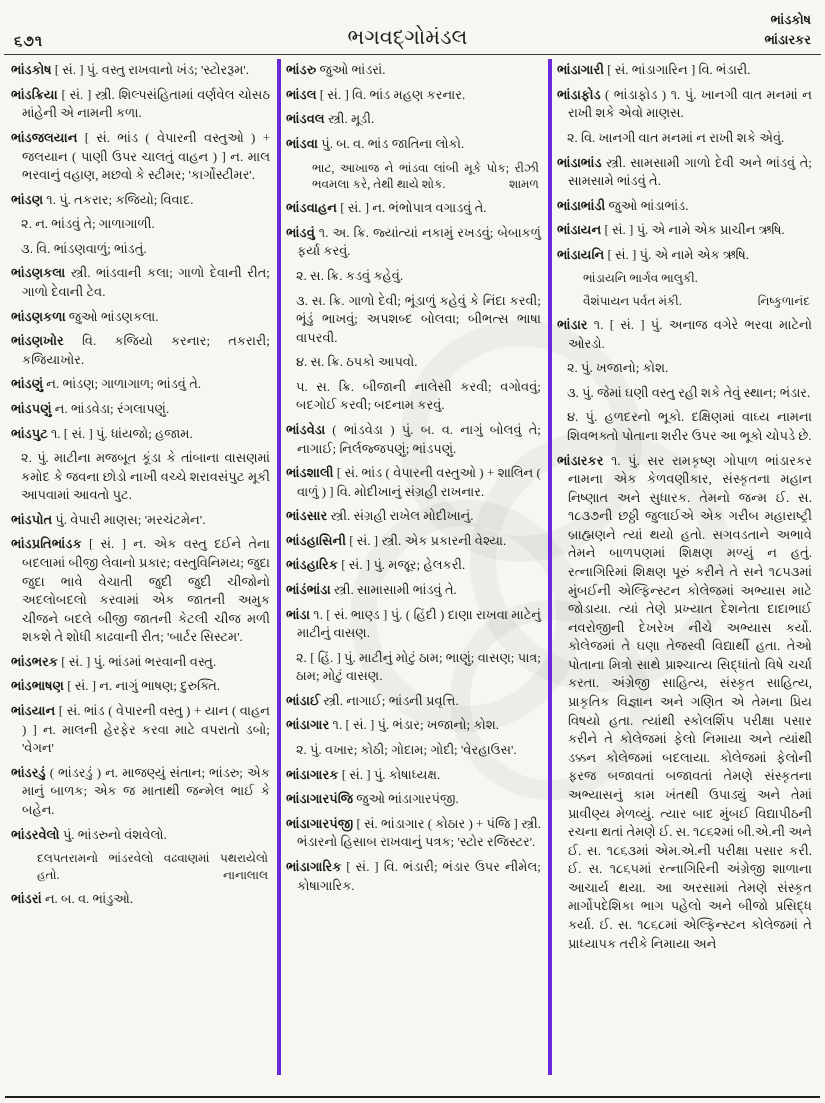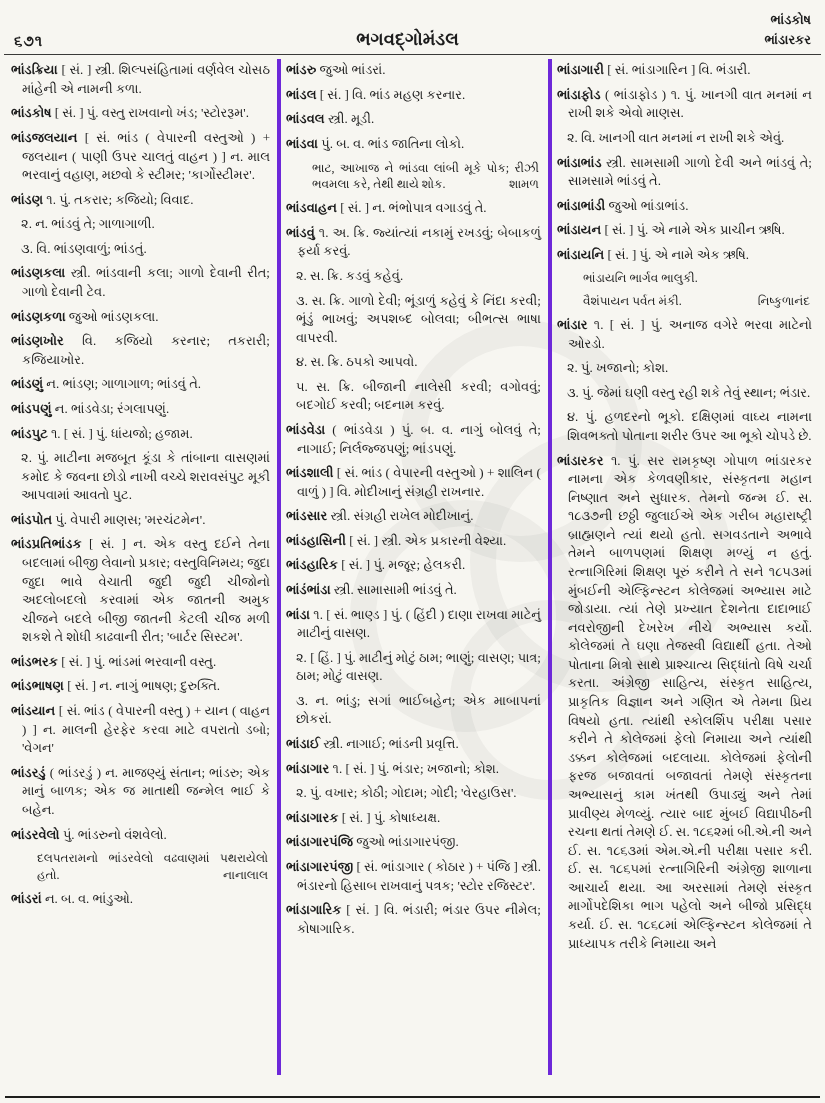--- a/index.html
+++ b/index.html
@@ -15,21 +15,21 @@
     box-sizing: border-box;
   }
   .header {
     position: relative;
     display: flex;
     align-items: flex-end;
     padding: 10px 14px 2px 14px;
     z-index: 2;
   }
   .pgnum { width: 120px; font-weight: 700; font-size: 15px; letter-spacing: 1px; }
-  .title { flex: 1; text-align: center; font-weight: 700; font-size: 18px; }
+  .title { flex: 1; text-align: center; font-weight: 400; font-size: 21px; }
   .guide { width: 130px; text-align: right; font-weight: 700; font-size: 13px; line-height: 1.55; }
   .toprule {
     position: relative; z-index: 2;
     border: none; border-top: 1.5px solid #3a3a38;
     margin: 2px 4px 0 4px;
   }
   .cols {
     position: relative; z-index: 2;
     display: flex;
     height: 1016px;
@@ -87,22 +87,22 @@
     <div class="title">ભગવદ્ગોમંડલ</div>
     <div class="guide">
       <div>ભાંડકોષ</div>
       <div>ભાંડારકર</div>
     </div>
   </div>
   <hr class="toprule">
 
   <div class="cols">
     <div class="col">
+        <p class="blk entry"><b class="hw">ભાંડકોષ</b> [ સં. ] પું. વસ્તુ રાખવાનો ખંડ; 'સ્ટોરરૂમ'.</p>
         <p class="blk entry"><b class="hw">ભાંડક્રિયા</b> [ સં. ] સ્ત્રી. શિલ્પસંહિતામાં વર્ણવેલ ચોસઠ માંહેની એ નામની કળા.</p>
-        <p class="blk entry"><b class="hw">ભાંડકોષ</b> [ સં. ] પું. વસ્તુ રાખવાનો ખંડ; 'સ્ટોરરૂમ'.</p>
         <p class="blk entry"><b class="hw">ભાંડજલયાન</b> [ સં. ભાંડ ( વેપારની વસ્તુઓ ) + જલયાન ( પાણી ઉપર ચાલતું વાહન ) ] ન. માલ ભરવાનું વહાણ, મછવો કે સ્ટીમર; 'કાર્ગોસ્ટીમર'.</p>
         <p class="blk entry"><b class="hw">ભાંડણ</b> ૧. પું. તકરાર; કજિયો; વિવાદ.</p>
         <p class="blk sense">૨. ન. ભાંડવું તે; ગાળાગાળી.</p>
         <p class="blk sense">૩. વિ. ભાંડણવાળું; ભાંડતું.</p>
         <p class="blk entry"><b class="hw">ભાંડણકલા</b> સ્ત્રી. ભાંડવાની કલા; ગાળો દેવાની રીત; ગાળો દેવાની ટેવ.</p>
         <p class="blk entry"><b class="hw">ભાંડણકળા</b> જુઓ ભાંડણકલા.</p>
         <p class="blk entry"><b class="hw">ભાંડણખોર</b> વિ. કજિયો કરનાર; તકરારી; કજિયાખોર.</p>
         <p class="blk entry"><b class="hw">ભાંડણું</b> ન. ભાંડણ; ગાળાગાળ; ભાંડવું તે.</p>
         <p class="blk entry"><b class="hw">ભાંડપણું</b> ન. ભાંડવેડા; રંગલાપણું.</p>
         <p class="blk entry"><b class="hw">ભાંડપુટ</b> ૧. [ સં. ] પું. ધાંયજો; હજામ.</p>
@@ -130,21 +130,20 @@
         <p class="blk sense">૪. સ. ક્રિ. ઠપકો આપવો.</p>
         <p class="blk sense">૫. સ. ક્રિ. બીજાની નાલેસી કરવી; વગોવવું; બદગોઈ કરવી; બદનામ કરવું.</p>
         <p class="blk entry"><b class="hw">ભાંડવેડા</b> ( ભાંડવેડા ) પું. બ. વ. નાગું બોલવું તે; નાગાઈ; નિર્લજ્જપણું; ભાંડપણું.</p>
         <p class="blk entry"><b class="hw">ભાંડશાલી</b> [ સં. ભાંડ ( વેપારની વસ્તુઓ ) + શાલિન ( વાળું ) ] વિ. મોદીખાનું સંગ્રહી રાખનાર.</p>
         <p class="blk entry"><b class="hw">ભાંડસાર</b> સ્ત્રી. સંગ્રહી રાખેલ મોદીખાનું.</p>
         <p class="blk entry"><b class="hw">ભાંડહાસિની</b> [ સં. ] સ્ત્રી. એક પ્રકારની વેશ્યા.</p>
         <p class="blk entry"><b class="hw">ભાંડહારિક</b> [ સં. ] પું. મજૂર; હેલકરી.</p>
         <p class="blk entry"><b class="hw">ભાંડંભાંડા</b> સ્ત્રી. સામાસામી ભાંડવું તે.</p>
         <p class="blk entry"><b class="hw">ભાંડા</b> ૧. [ સં. ભાણ્ડ ] પું. ( હિંદી ) દાણા રાખવા માટેનું માટીનું વાસણ.</p>
         <p class="blk sense">૨. [ હિં. ] પું. માટીનું મોટું ઠામ; ભાણું; વાસણ; પાત્ર; ઠામ; મોટું વાસણ.</p>
-        <p class="blk sense">૩. ન. ભાંડુ; સગાં ભાઈબહેન; એક માબાપનાં છોકરાં.</p>
         <p class="blk entry"><b class="hw">ભાંડાઈ</b> સ્ત્રી. નાગાઈ; ભાંડની પ્રવૃત્તિ.</p>
         <p class="blk entry"><b class="hw">ભાંડાગાર</b> ૧. [ સં. ] પું. ભંડાર; ખજાનો; કોશ.</p>
         <p class="blk sense">૨. પું. વખાર; કોઠી; ગોદામ; ગોદી; 'વેરહાઉસ'.</p>
         <p class="blk entry"><b class="hw">ભાંડાગારક</b> [ સં. ] પું. કોષાધ્યક્ષ.</p>
         <p class="blk entry"><b class="hw">ભાંડાગારપંજિ</b> જુઓ ભાંડાગારપંજી.</p>
         <p class="blk entry"><b class="hw">ભાંડાગારપંજી</b> [ સં. ભાંડાગાર ( કોઠાર ) + પંજિ ] સ્ત્રી. ભંડારનો હિસાબ રાખવાનું પત્રક; 'સ્ટોર રજિસ્ટર'.</p>
         <p class="blk entry"><b class="hw">ભાંડાગારિક</b> [ સં. ] વિ. ભંડારી; ભંડાર ઉપર નીમેલ; કોષાગારિક.</p>
       </div>
     <div class="col col-sep">
         <p class="blk entry"><b class="hw">ભાંડાગારી</b> [ સં. ભાંડાગારિન ] વિ. ભંડારી.</p>

